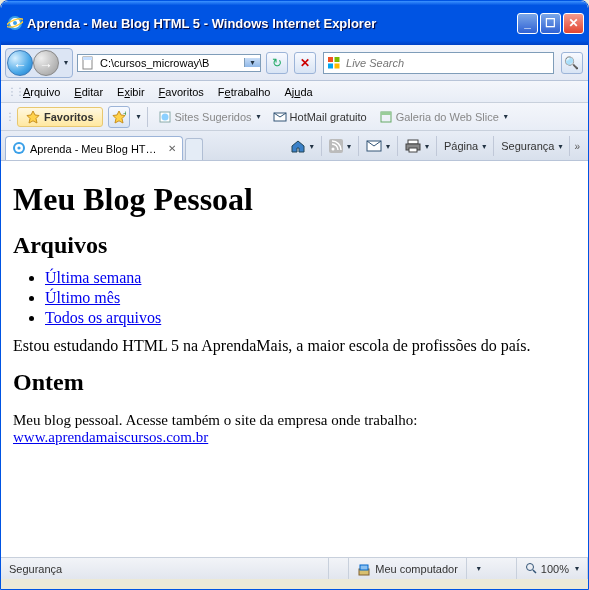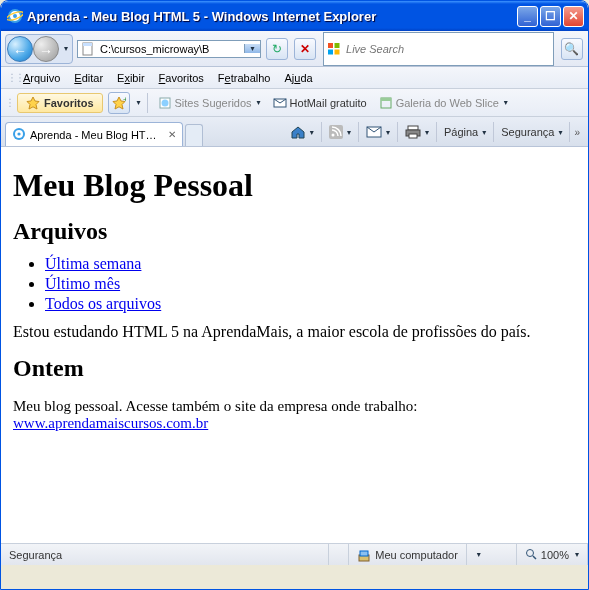--- a/index.html
+++ b/index.html
@@ -9,21 +9,21 @@
     background: #ece9d8;
     width: 589px;
     height: 590px;
     overflow: hidden;
     border: 1px solid #0054e3;
     border-radius: 8px 8px 0 0;
   }
   
   .titlebar {
     background: linear-gradient(to bottom, #3c92ff 0%, #0054e3 10%, #0054e3 90%, #0041c4 100%);
-    height: 30px;
+    height: 44px;
     display: flex;
     align-items: center;
     padding: 0 4px 0 6px;
     color: #fff;
     border-radius: 7px 7px 0 0;
   }
   .titlebar .ie-logo { width: 16px; height: 16px; margin-right: 4px; }
   .titlebar .title-text { font-weight: bold; font-size: 13px; text-shadow: 1px 1px 1px #003; flex: 1; white-space: nowrap; overflow: hidden; }
   .winbtns { display: flex; gap: 2px; }
   .winbtn {
@@ -45,21 +45,21 @@
     background: radial-gradient(circle at 30% 30%, #d8f0ff, #4ba8e8 60%, #1878c8);
     color:#fff; font-size:14px; border:1px solid #3a7ab8;
   }
   .navbtn.fwd { background: radial-gradient(circle at 30% 30%, #eee, #bbb 60%, #999); border-color:#888;}
   .addr-wrap { flex:0 0 150px; display:flex; align-items:center; border:1px solid #7f9db9; background:#fff; height:18px; }
   .addr-wrap .page-icon { width:16px; height:16px; margin:0 2px; }
   .addr-wrap input { border:none; outline:none; font-size:11px; flex:1; min-width:0; padding:0 2px; }
   .addr-dd { width:16px; background:linear-gradient(to bottom,#c8ddf6,#90b8e8); border-left:1px solid #7f9db9; display:flex;align-items:center;justify-content:center; color:#234; font-size:8px;}
   .sq-btn { width:22px; height:22px; border:1px solid #9cb4d8; background:linear-gradient(to bottom,#f8faff,#d8e4f4); border-radius:3px; display:flex;align-items:center;justify-content:center; font-size:12px; margin:0 1px;}
   .sq-btn.red { color:#c00; font-weight:bold;}
-  .search-wrap { flex:1; display:flex; align-items:center; border:1px solid #7f9db9; background:#fff; height:34px; margin:0 2px;}
+  .search-wrap { flex:1; display:flex; align-items:center; border:1px solid #7f9db9; background:#fff; height:22px; margin:0 2px;}
   .search-wrap .bing { width:14px; height:14px; margin:0 3px; }
   .search-wrap input { border:none; outline:none; font-size:11px; font-style:italic; color:#888; flex:1; padding:0 2px;}
   
   .menubar {
     background: linear-gradient(to bottom,#f4f6fb,#e8edf6);
     height:22px; display:flex; align-items:center; padding:0 6px; gap:2px;
     border-bottom:1px solid #c8d0dc;
   }
   .menubar span.item { padding:2px 6px; cursor:default; }
   .menubar span.item u { text-decoration: underline; }

